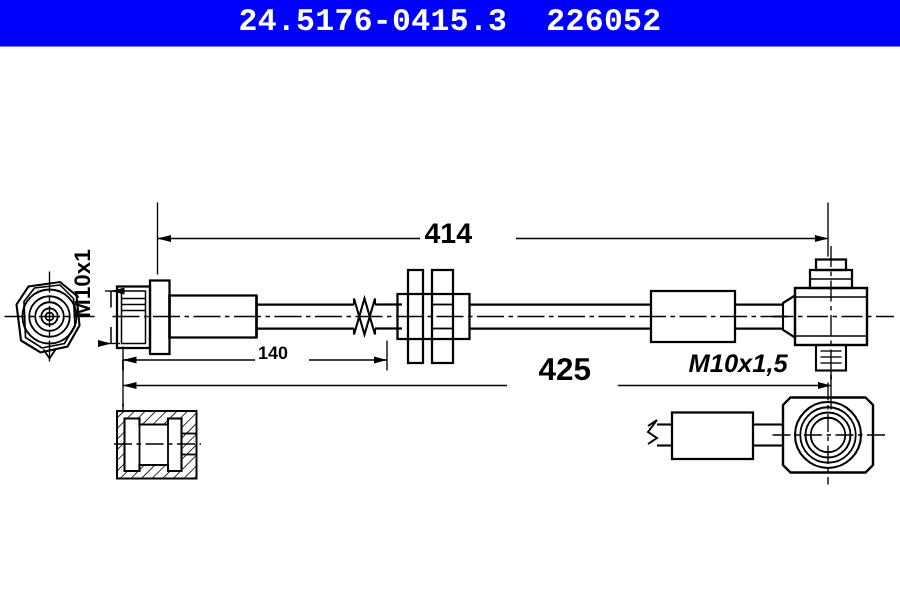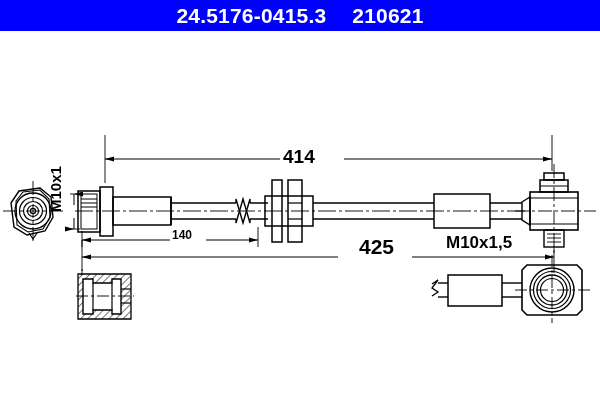--- a/index.html
+++ b/index.html
@@ -17,21 +17,21 @@
     position:absolute;left:0;top:0;width:600px;height:31px;
     background:#0000ff;
   }
   .banner-inner{
     position:absolute;left:0;top:0;width:600px;height:31px;
     display:flex;align-items:center;justify-content:center;
     gap:26px;
   }
   .banner-text{
     color:#ffffff;
-    font-family:Liberation Sans, sans-serif;
+    font-family:Liberation Mono, monospace;
     font-weight:bold;
     font-size:21px;
     letter-spacing:0.2px;
     line-height:1;
     white-space:nowrap;
   }
 
   
   .drawing{
     position:absolute;left:0;top:31px;width:600px;height:351px;border-radius:10px;
@@ -43,37 +43,37 @@
     position:absolute;
     font-family:"Liberation Sans", sans-serif;
     font-weight:bold;
     color:#000;
     white-space:nowrap;
     line-height:1;
   }
   .lbl-414{left:283px;top:116px;font-size:19px;}
   .lbl-425{left:359px;top:205px;font-size:21px;}
   .lbl-260{left:172px;top:198px;font-size:12px;}
-  .lbl-m10x15{left:446px;top:203px;font-size:17px;}
+  .lbl-m10x15{left:459px;top:203px;font-size:17px;font-style:italic;}
   .lbl-m10x1{
     left:48px;top:131px;font-size:15px;
     transform:rotate(-90deg);
     transform-origin:left top;
     translate:0 50px;
   }
 </style>
 </head>
 <body>
 
 <div id="stage">
 
   <div class="banner">
     <div class="banner-inner">
       <span class="banner-text">24.5176-0415.3</span>
-      <span class="banner-text">210621</span>
+      <span class="banner-text">226052</span>
     </div>
   </div>
 
   <div class="drawing">
 
     <svg width="600" height="369" viewBox="0 0 600 369">
 
       <defs>
         <marker id="arrL" markerWidth="10" markerHeight="8" refX="9" refY="4" orient="auto" markerUnits="userSpaceOnUse">
           <path d="M9,4 L0,1.6 L0,6.4 Z" fill="#000"></path>

